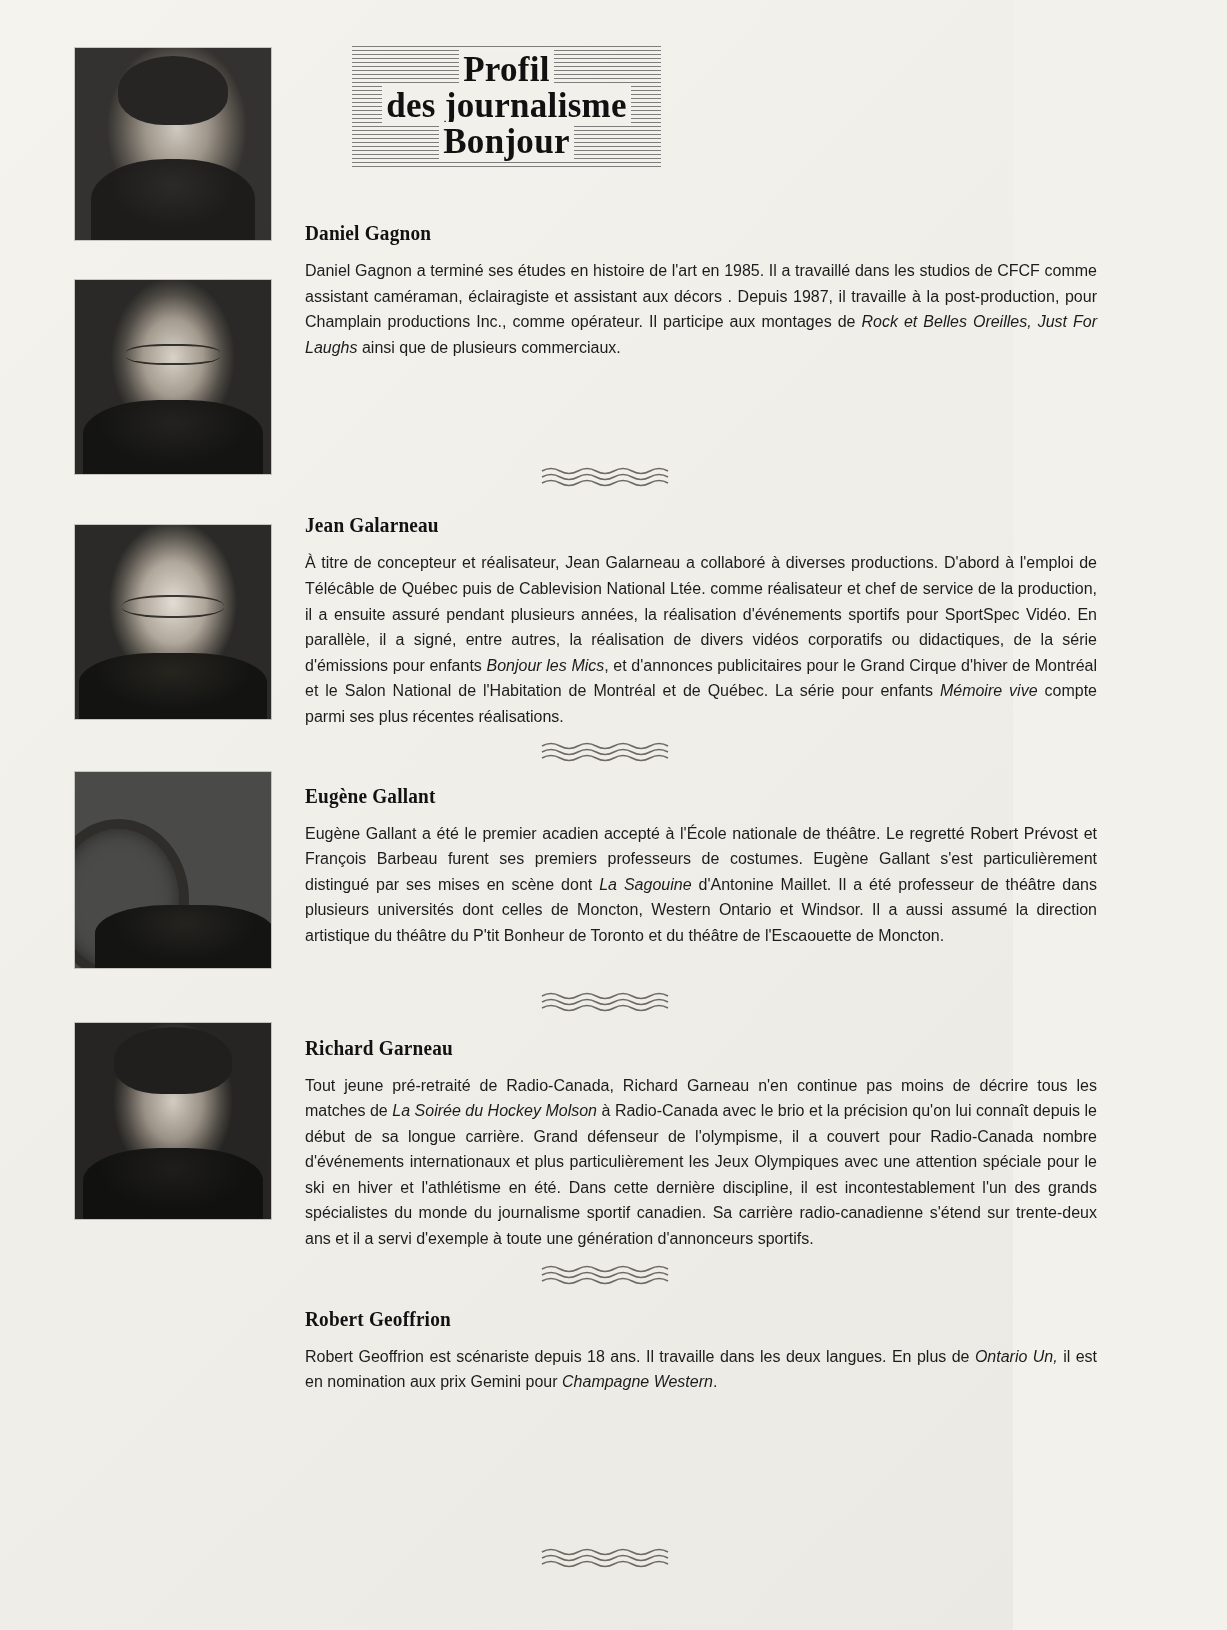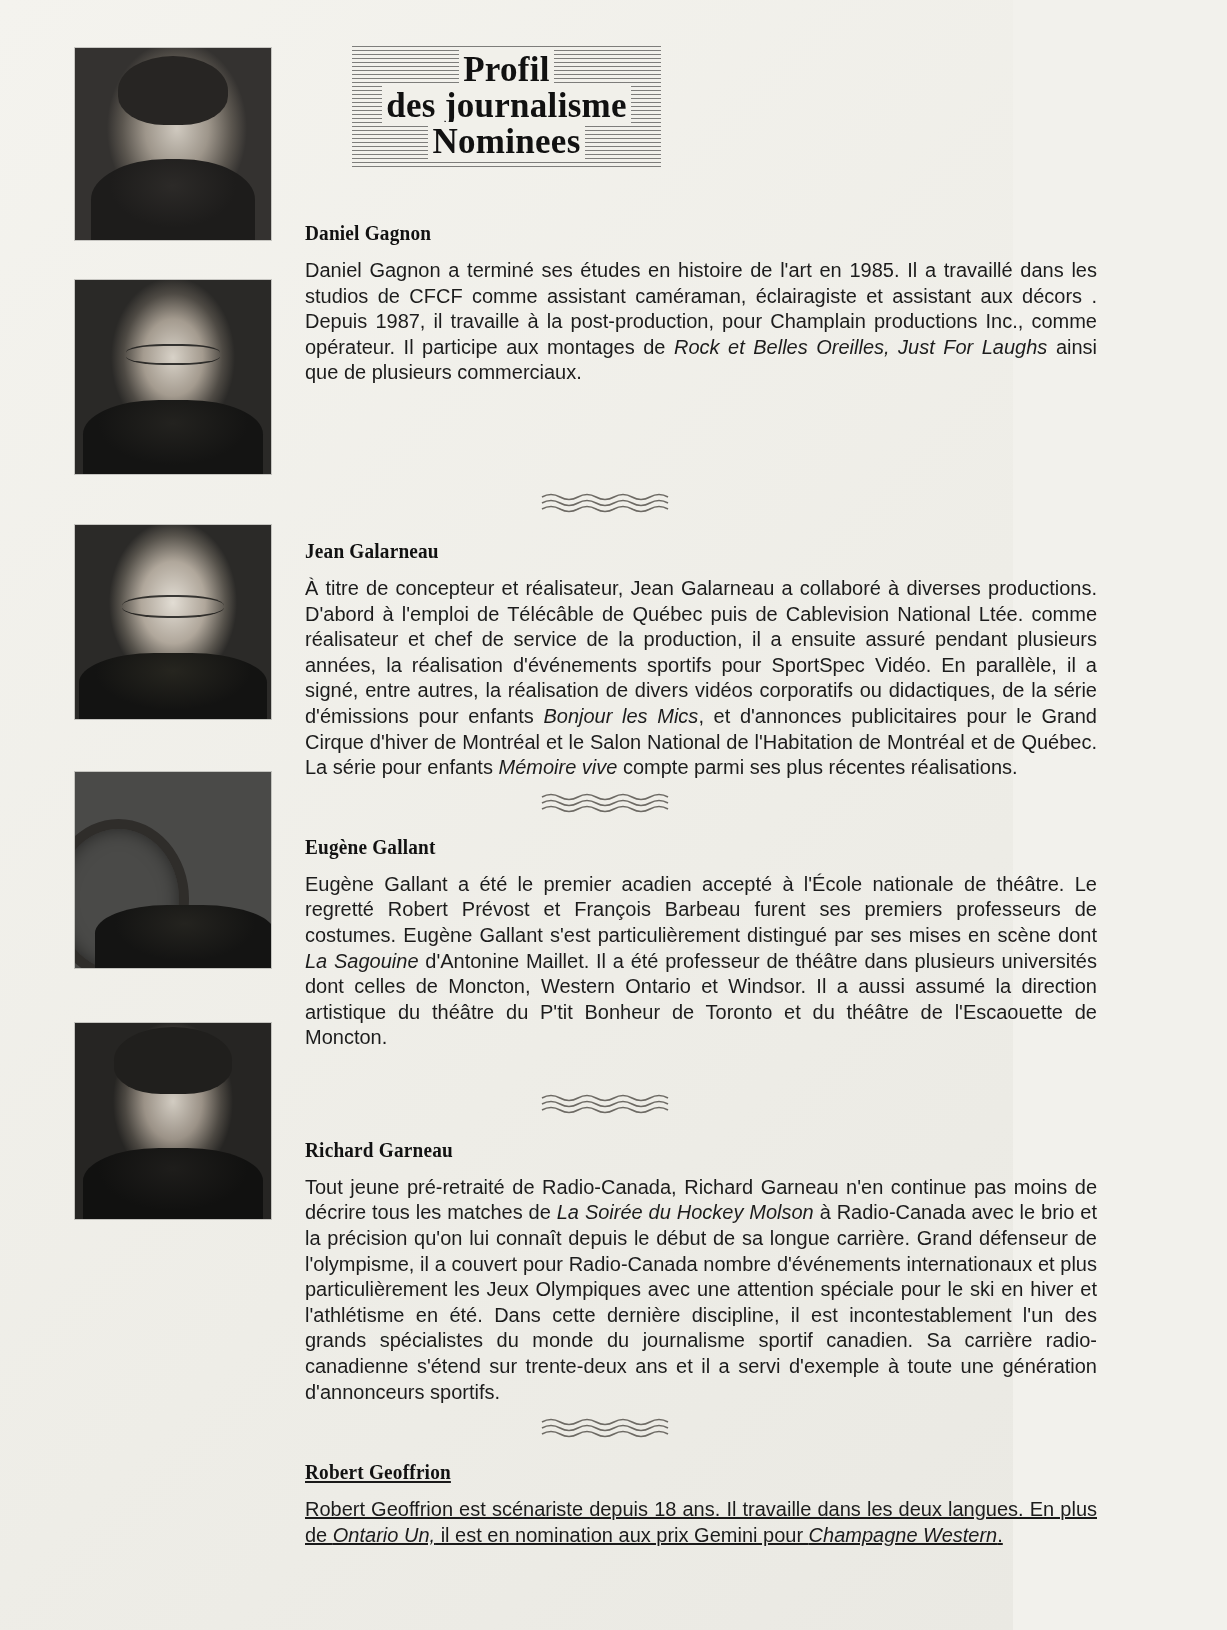--- a/index.html
+++ b/index.html
@@ -86,21 +86,21 @@
     font-weight: bold;
     font-size: 20.5px;
     letter-spacing: 0.2px;
     color: #121212;
     margin: 0 0 13px 0;
     transform: scaleX(0.94);
     transform-origin: left center;
   }
   .entry-body {
     font-family: "Liberation Sans", sans-serif;
-    font-size: 20px;
+    font-size: 16px;
     line-height: 25.6px;
     color: #1c1c1c;
     text-align: justify;
     margin: 0;
   }
   .entry-body i { font-style: italic; }
 
   
   .photo {
     position: absolute;
@@ -241,21 +241,21 @@
 </head>
 <body>
 
 <div class="page">
 
   <div class="masthead">
     <div class="masthead-band">
       <div class="masthead-title">
         <span><em>Profil</em></span>
         <span><em>des journalisme</em></span>
-        <span><em>Nominees</em></span>
+        <span><em>Bonjour</em></span>
       </div>
     </div>
   </div>
 
   <div class="photo p1">
       <div class="hair"></div>
     </div>
   <div class="photo p2">
       <div class="glasses"></div>
     </div>
@@ -316,21 +316,21 @@
     </div>
 
     <div class="divider" style="margin-top:12px;">
       <svg width="148" height="22" viewBox="0 0 148 22">
         <path d="M2 5 q9 -5 18 0 t18 0 t18 0 t18 0 t18 0 t18 0 t18 0" fill="none" stroke="#6d6a64" stroke-width="1.6"></path>
         <path d="M2 11 q9 -5 18 0 t18 0 t18 0 t18 0 t18 0 t18 0 t18 0" fill="none" stroke="#6d6a64" stroke-width="1.6"></path>
         <path d="M2 17 q9 -5 18 0 t18 0 t18 0 t18 0 t18 0 t18 0 t18 0" fill="none" stroke="#6d6a64" stroke-width="1.6"></path>
       </svg>
     </div>
 
-    <div class="entry" style="margin-top:18px;text-decoration:underline;">
+    <div class="entry" style="margin-top:18px;">
       <h2 class="entry-name">Robert Geoffrion</h2>
       <p class="entry-body">Robert Geoffrion est scénariste depuis 18 ans.  Il travaille dans les deux langues.  En plus de <i>Ontario Un,</i> il est en nomination aux prix Gemini pour <i>Champagne Western</i>.</p>
     </div>
 
     <div class="divider" style="margin-top:152px;">
       <svg width="148" height="22" viewBox="0 0 148 22">
         <path d="M2 5 q9 -5 18 0 t18 0 t18 0 t18 0 t18 0 t18 0 t18 0" fill="none" stroke="#6d6a64" stroke-width="1.6"></path>
         <path d="M2 11 q9 -5 18 0 t18 0 t18 0 t18 0 t18 0 t18 0 t18 0" fill="none" stroke="#6d6a64" stroke-width="1.6"></path>
         <path d="M2 17 q9 -5 18 0 t18 0 t18 0 t18 0 t18 0 t18 0 t18 0" fill="none" stroke="#6d6a64" stroke-width="1.6"></path>
       </svg>

